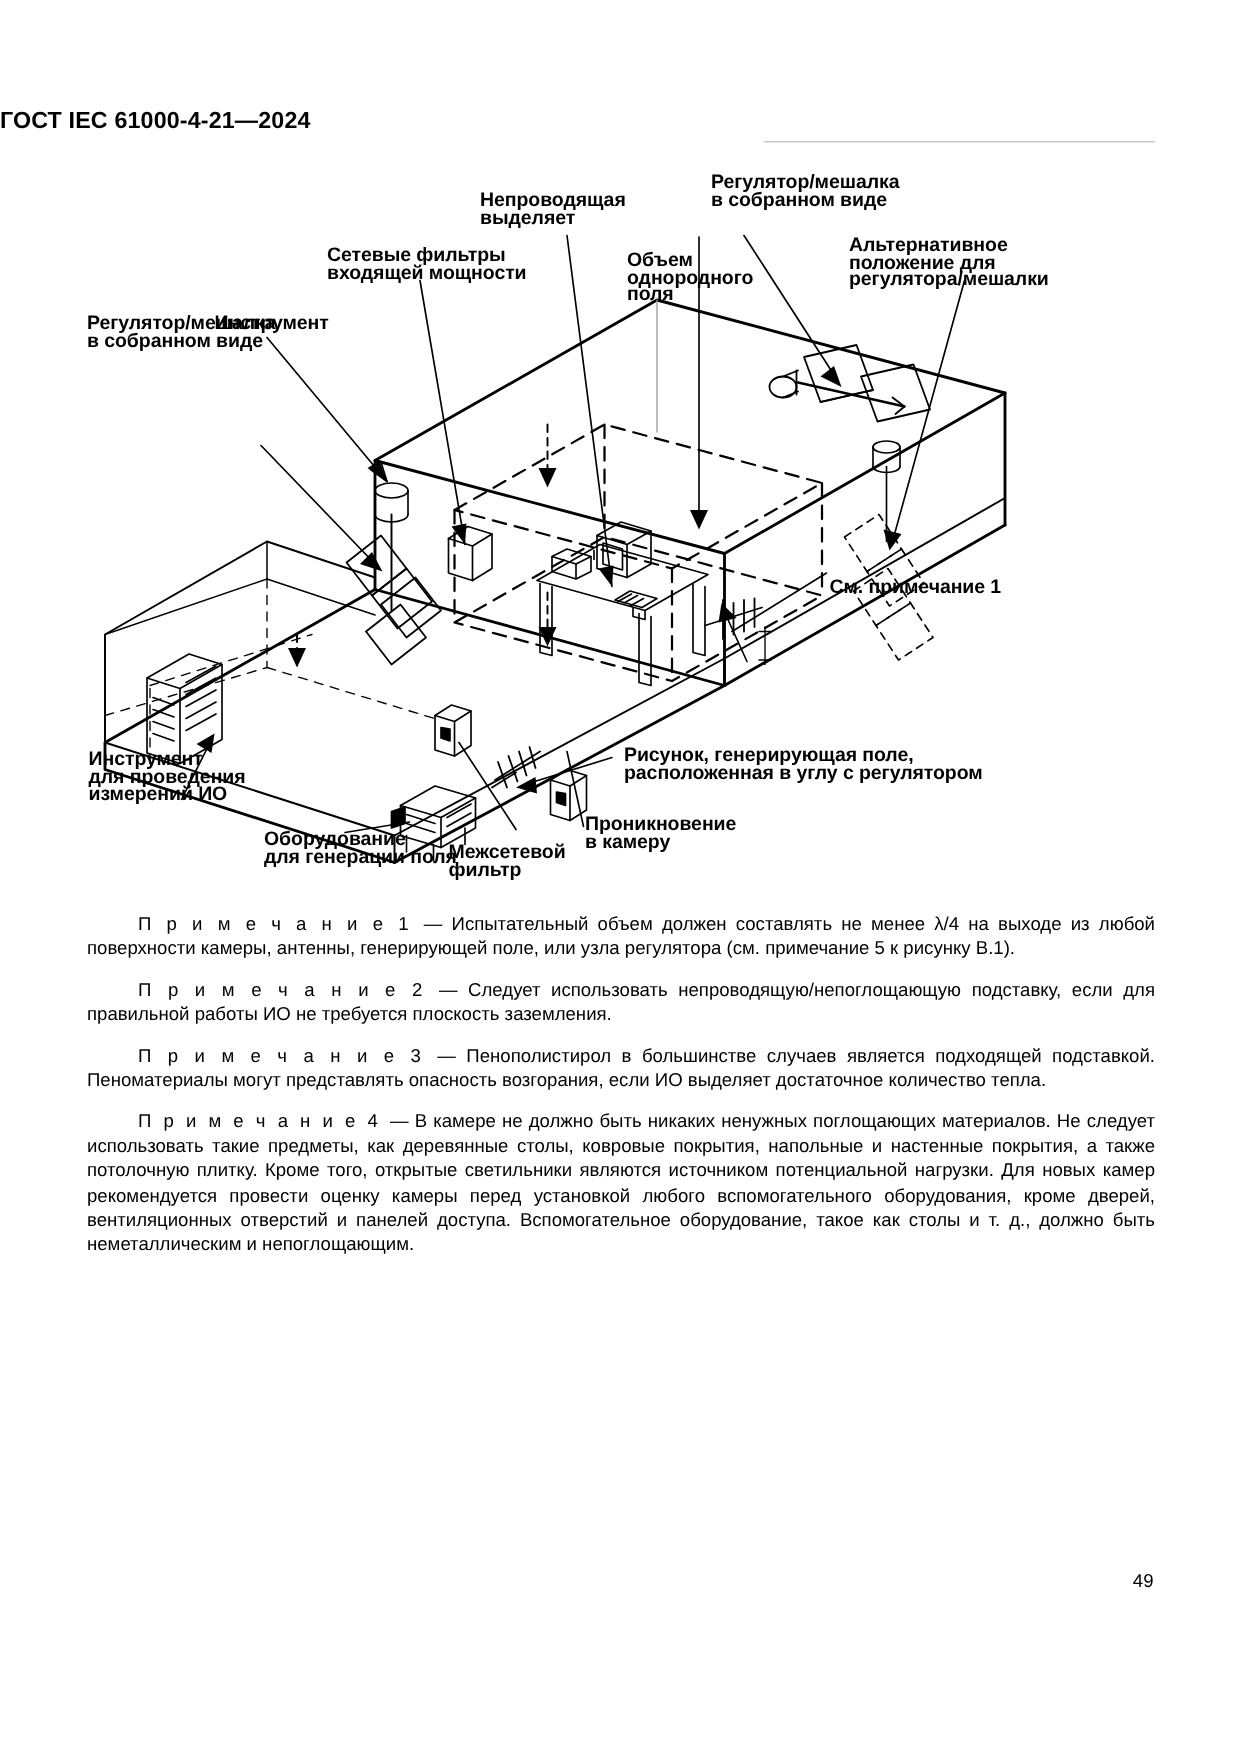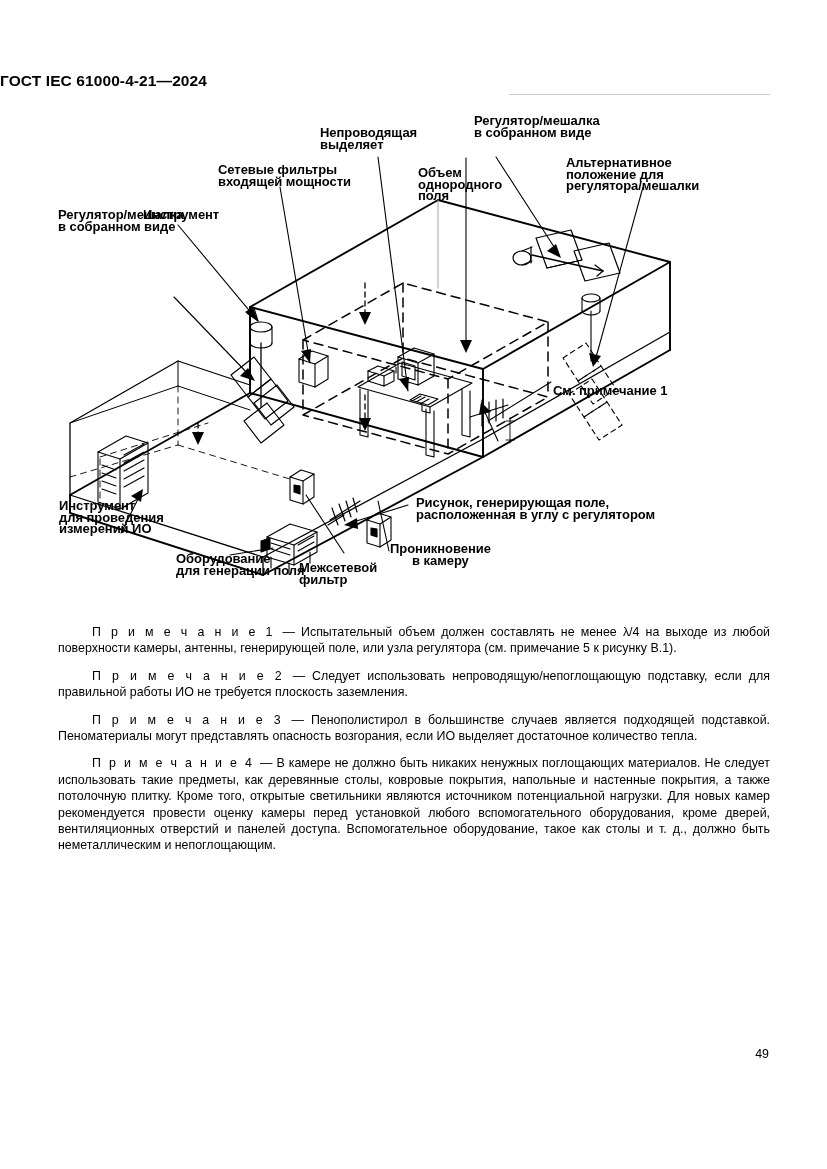--- a/index.html
+++ b/index.html
@@ -36,21 +36,21 @@
 
   .fig-label{
     position:absolute;
     font-size:13px;font-weight:bold;line-height:11.6px;
     white-space:pre-line;
     letter-spacing:-0.05px;
   }
 
   
   .notes{
-    position:absolute;left:58px;top:608px;width:712px;margin-top:16px;
+    position:absolute;left:58px;top:608px;width:712px;
   }
   .note{
     font-size:12.4px;line-height:16.4px;text-align:justify;
     margin-bottom:11px;
     text-indent:0;
   }
   .note .lead{letter-spacing:2.0px;}
   .note p{margin:0;}
 
   .caption{
@@ -327,21 +327,21 @@
     <div class="fig-label" style="left:358px;top:392px;">Рисунок, генерирующая поле,
 расположенная в углу с регулятором</div>
 
     <div class="fig-label" style="left:1px;top:395px;">Инструмент
 для проведения
 измерений ИО</div>
 
     <div class="fig-label" style="left:118px;top:448px;">Оборудование
 для генерации поля</div>
 
-    <div class="fig-label" style="left:332px;top:438px;text-align:center;">Проникновение
+    <div class="fig-label" style="left:332px;top:438px;">Проникновение
 в камеру</div>
 
     <div class="fig-label" style="left:241px;top:457px;">Межсетевой
 фильтр</div>
 
   </div>
 
   <div class="notes">
 
     <div class="note hang">

